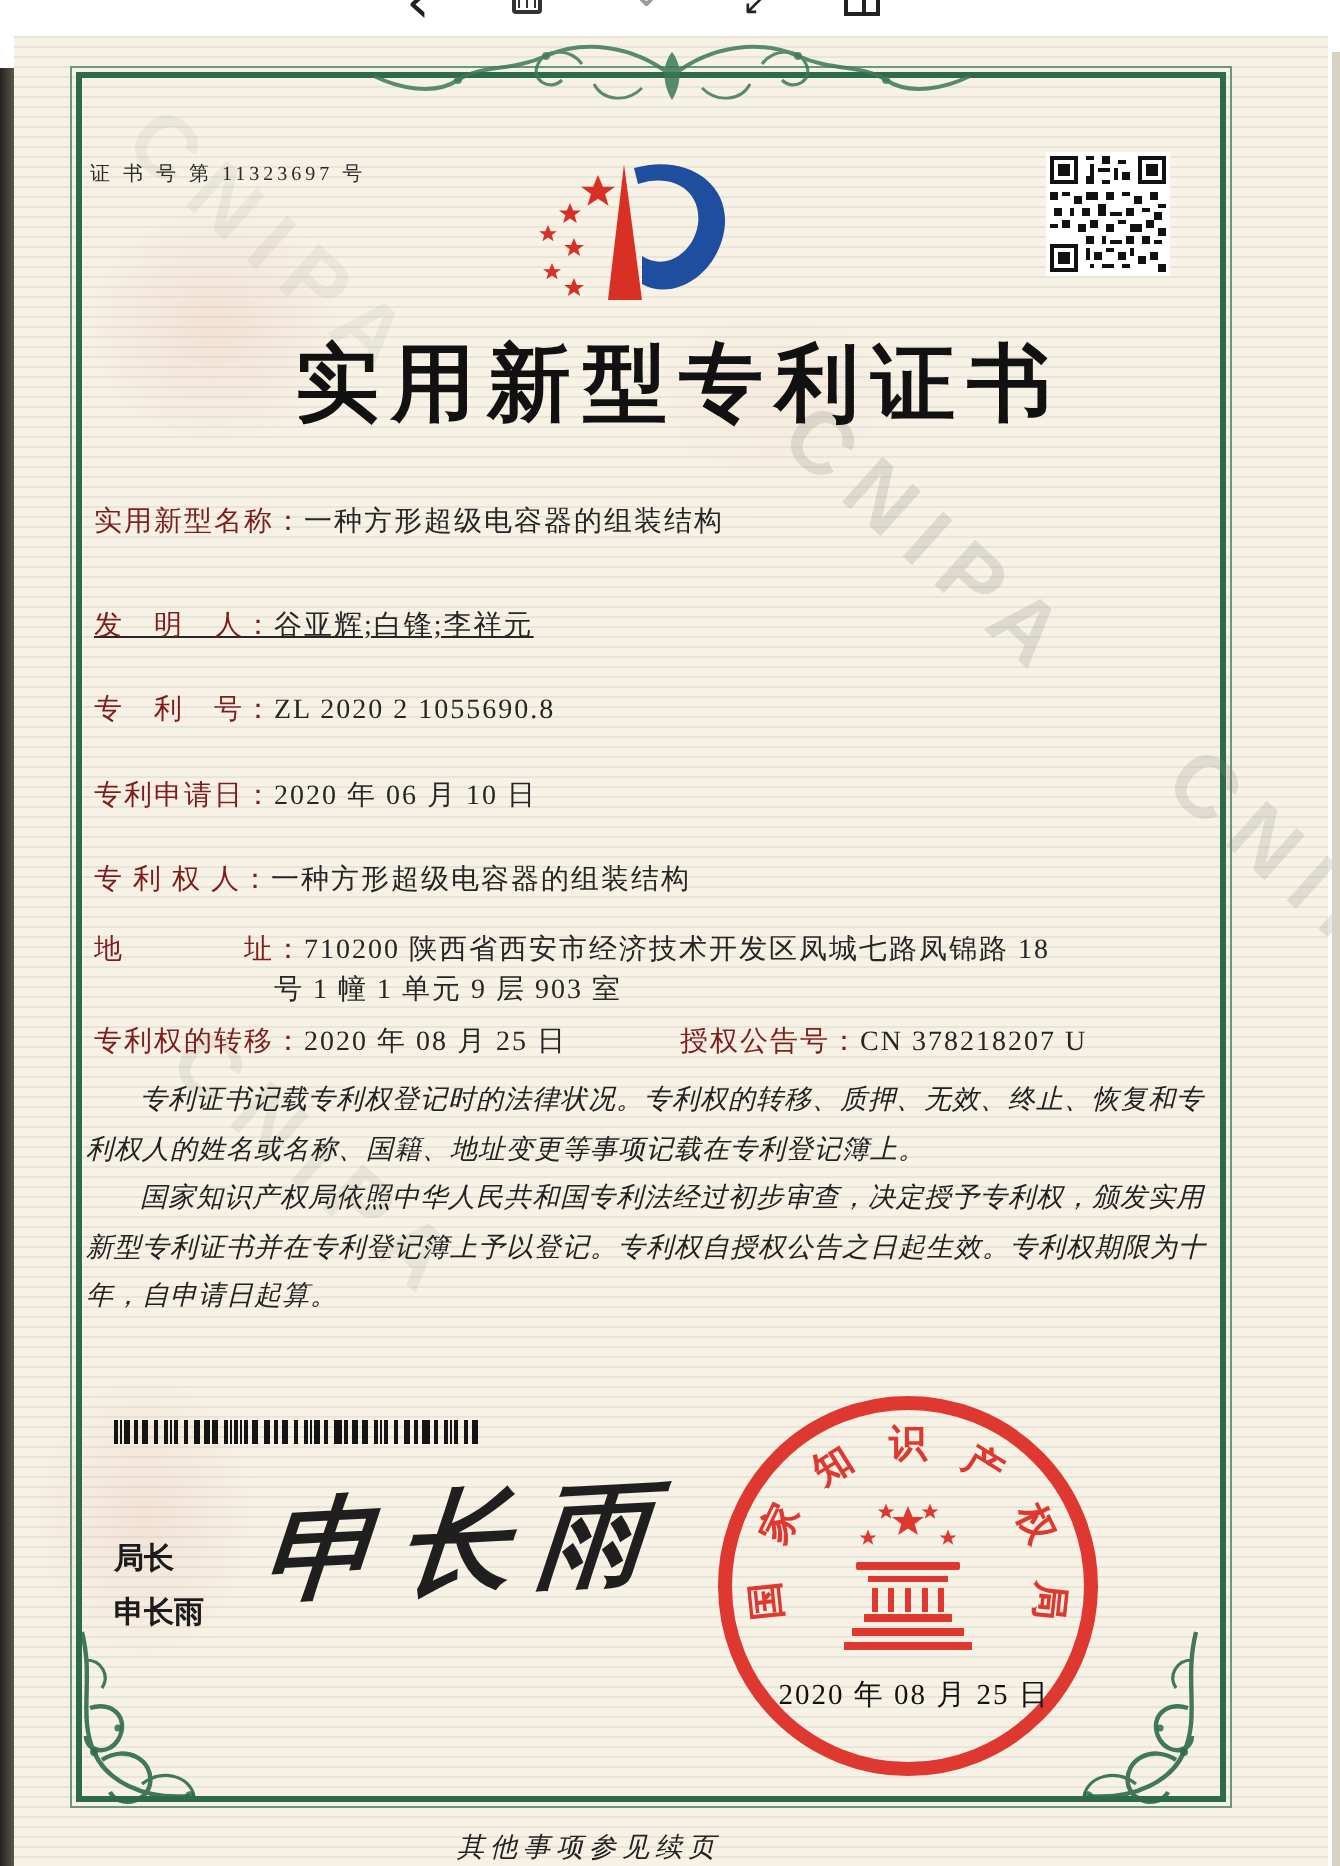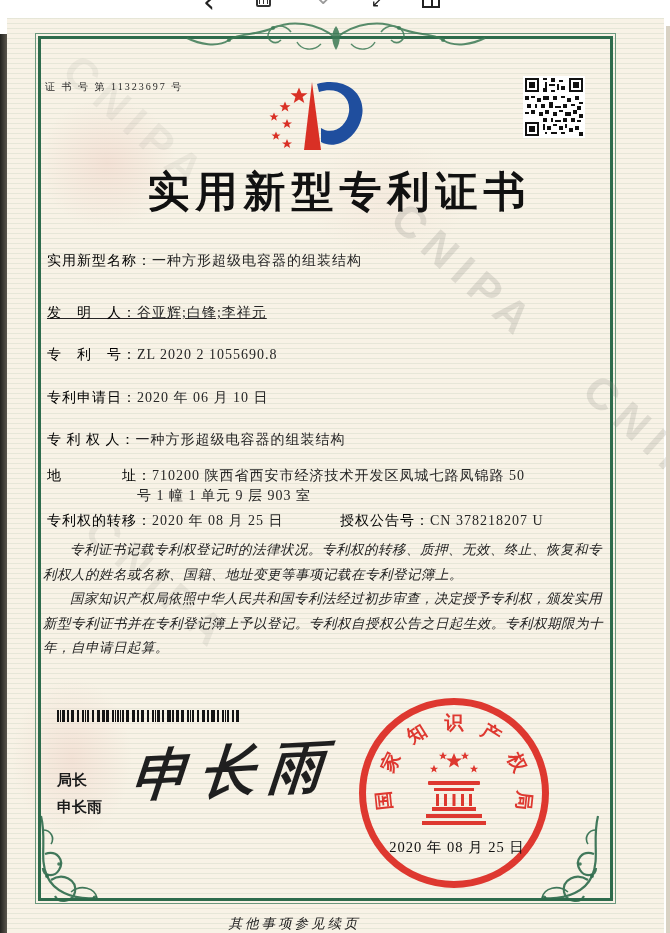--- a/index.html
+++ b/index.html
@@ -59,21 +59,21 @@
 
   
   .cert-no { position:absolute; left:38px; top:62px; font-size:10px; letter-spacing:2px; color:#2a2a2a; z-index:6; }
   .logo { position:absolute; left:242px; top:62px; z-index:6; }
   .qr { position:absolute; left:516px; top:58px; width:62px; height:62px; background:#ffffff; padding:2px; z-index:6; }
   .cert-title { position:absolute; left:28px; top:146px; width:609px; text-align:center;
                 font-size:42px; font-weight:bold; letter-spacing:6px; color:#111; z-index:6; }
 
   
   .field { position:absolute; left:40px; font-size:14px; color:#262626; letter-spacing:1px; z-index:6; }
-  .field .lab { color:#000000; }
+  .field .lab { color:#7f1d1d; }
   .f-type     { top:234px; }
   .f-inv      { top:286px;text-decoration:underline; }
   .f-pno      { top:328px; }
   .f-fdate    { top:371px; }
   .f-owner    { top:413px; }
   .f-addr     { top:448px; width:540px; line-height:20px; }
   .f-addr .line2 { display:block; margin-left:90px; }
   .f-grant    { top:494px; }
   .f-grant .pair2 { margin-left:52px; }
 
@@ -291,21 +291,21 @@
   <div class="field f-pno">
     <span class="lab">专　利　号：</span><span>ZL 2020 2 1055690.8</span>
   </div>
   <div class="field f-fdate">
     <span class="lab">专利申请日：</span><span>2020 年 06 月 10 日</span>
   </div>
   <div class="field f-owner">
     <span class="lab">专 利 权 人：</span><span>一种方形超级电容器的组装结构</span>
   </div>
   <div class="field f-addr">
-    <span class="lab">地　　　　址：</span><span>710200 陕西省西安市经济技术开发区凤城七路凤锦路 50</span>
+    <span class="lab">地　　　　址：</span><span>710200 陕西省西安市经济技术开发区凤城七路凤锦路 18</span>
     <span class="line2">号 1 幢 1 单元 9 层 903 室</span>
   </div>
   <div class="field f-grant">
     <span class="lab">专利权的转移：</span><span>2020 年 08 月 25 日</span>
     <span class="pair2">
       <span class="lab">授权公告号：</span><span>CN 378218207 U</span>
     </span>
   </div>
 
   <div class="body-text">

